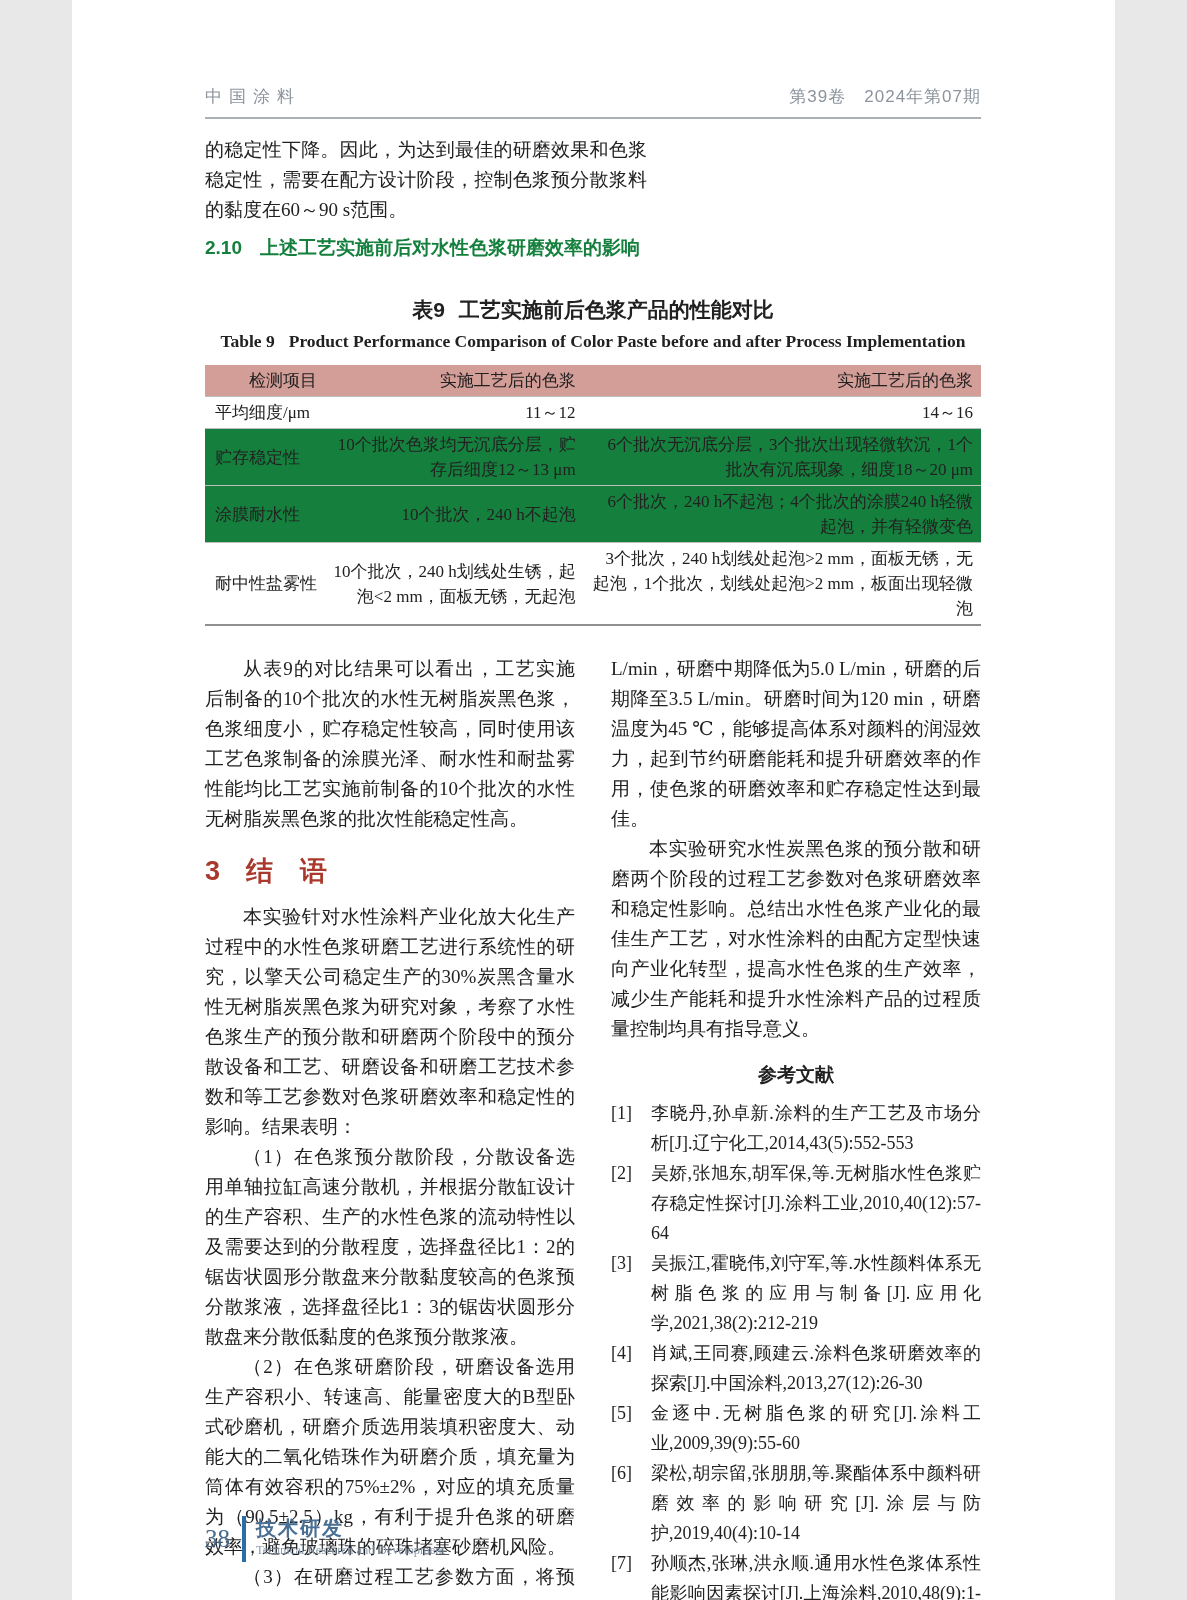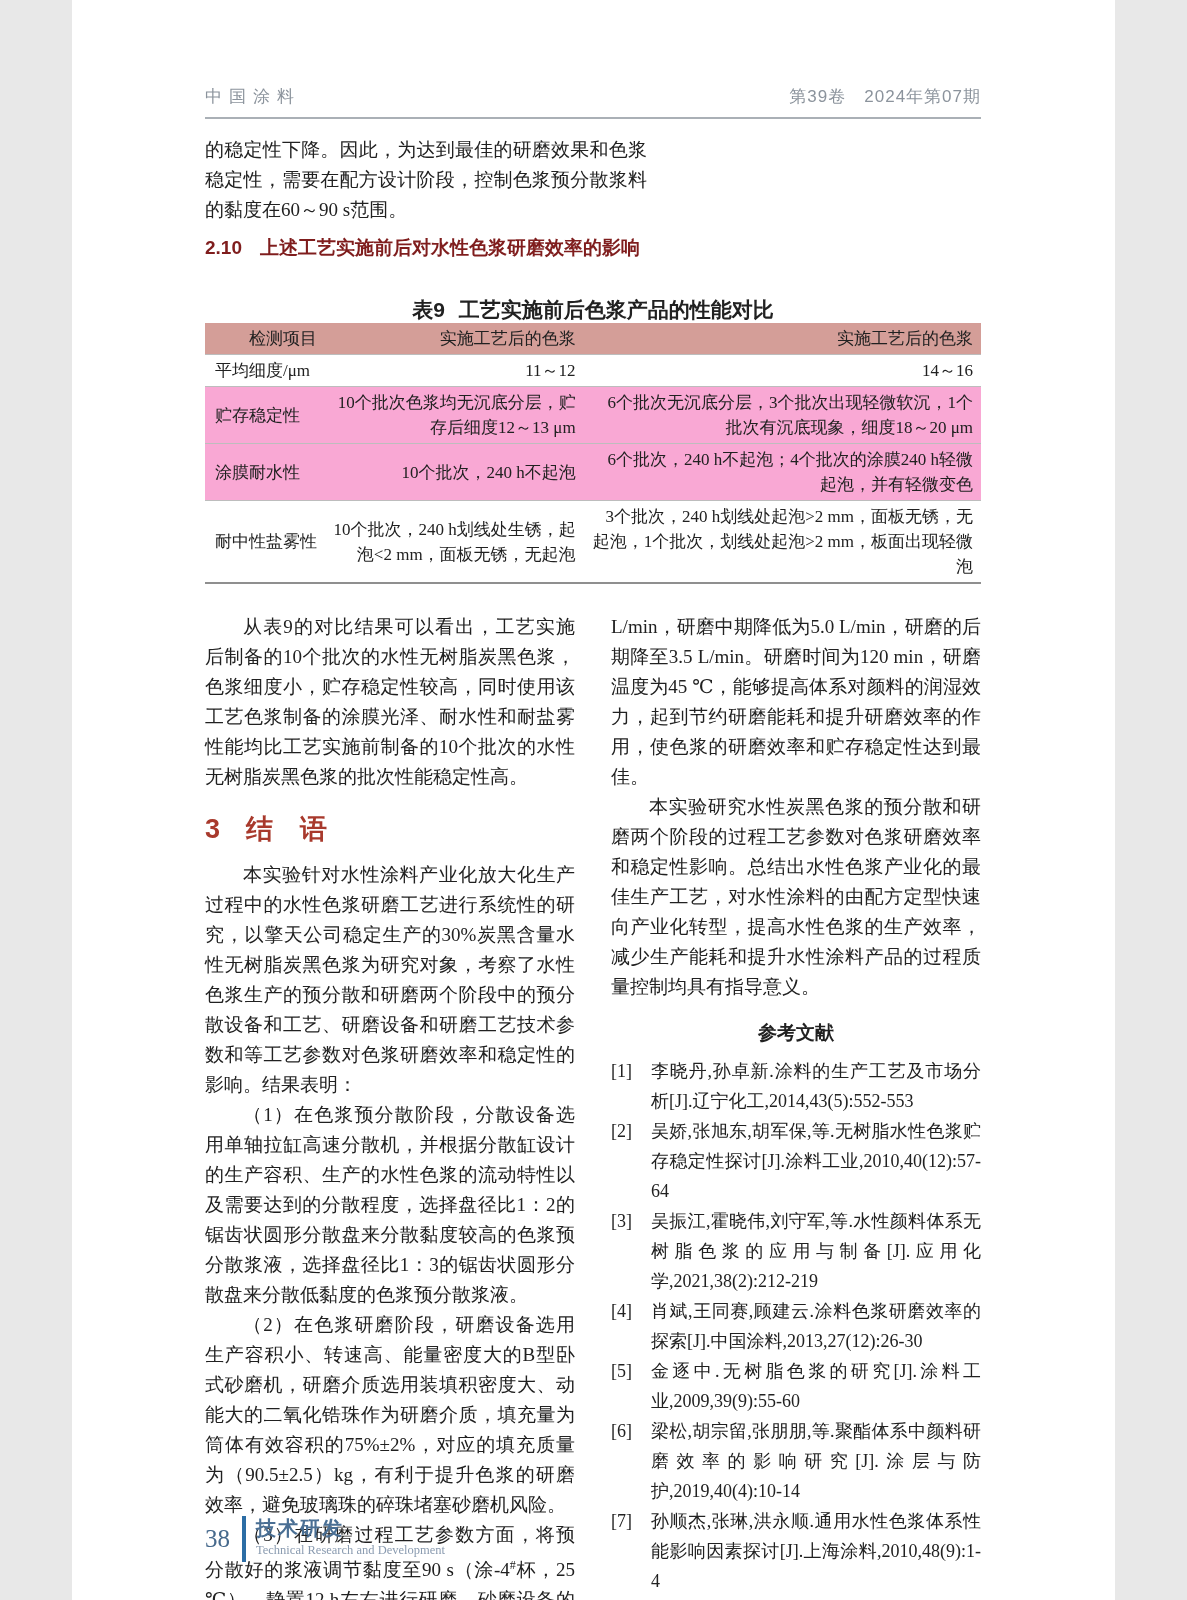--- a/index.html
+++ b/index.html
@@ -26,21 +26,21 @@
   
   .cols { display:flex; gap:36px; }
   .col { width:442px; }
   p.body { margin:0; font-size:19px; line-height:30px; text-align:justify; }
   .indent { text-indent:2em; }
   .top-cols { margin-top:16px; }
   .main-cols { margin-top:28px; }
   
   .sub-heading {
     margin:6px 0 0 0;
-    color:#7f1d1d; font-weight:bold; font-size:19px; line-height:34px;
+    color:#15803d; font-weight:bold; font-size:19px; line-height:34px;
     font-family:"Liberation Sans","DejaVu Sans",sans-serif;
   }
   .sub-heading .h-num { margin-right:18px; }
   .section-heading {
     margin:20px 0 14px 0;
     color:#a8392c; font-weight:bold; font-size:27px; line-height:34px;
     font-family:"Liberation Sans","DejaVu Sans",sans-serif;
   }
   .section-heading .h-num { margin-right:26px; }
   
@@ -57,21 +57,21 @@
   .tbl-title-en .t-label { margin-right:14px; }
   table.perf {
     width:100%; border-collapse:collapse; font-size:17px;
     border-bottom:2px solid #8f8f8f;
   }
   table.perf th, table.perf td {
     padding:3px 8px; line-height:25px; text-align:right; font-weight:normal;
   }
   table.perf thead tr { background:#d49e98; }
   table.perf tr { border-bottom:1px solid #bdbdbd; }
-  table.perf tbody tr.stripe { background:#f9a8d4; }
+  table.perf tbody tr.stripe { background:#15803d; }
   table.perf td.cfirst { text-align:left; padding-left:10px; white-space:nowrap; }
   col.c1 { width:15%; } col.c2 { width:33.5%; } col.c3 { width:51.5%; }
   
   .refs-title {
     text-align:center; font-weight:bold; font-size:19px;
     margin:18px 0 10px 0;
     font-family:"Liberation Sans","DejaVu Sans",sans-serif;
   }
   .ref { display:flex; font-size:18px; line-height:30px; }
   .ref-num { width:40px; flex-shrink:0; }
@@ -114,20 +114,23 @@
       <p class="body">的稳定性下降。因此，为达到最佳的研磨效果和色浆稳定性，需要在配方设计阶段，控制色浆预分散浆料的黏度在60～90 s范围。</p>
       <div class="sub-heading">
         <span class="h-num">2.10</span><span>上述工艺实施前后对水性色浆研磨效率的影响</span>
       </div>
     </div>
   </div>
 
   <div class="table-block">
     <div class="tbl-title-cn">
       <span class="t-label">表9</span><span>工艺实施前后色浆产品的性能对比</span>
+    </div>
+    <div class="tbl-title-en">
+      <span class="t-label">Table 9</span><span>Product Performance Comparison of Color Paste before and after Process Implementation</span>
     </div>
     <table class="perf">
       <colgroup>
           <col class="c1">
           <col class="c2">
           <col class="c3">
         </colgroup>
       <thead>
         <tr>
           <th>检测项目</th>

